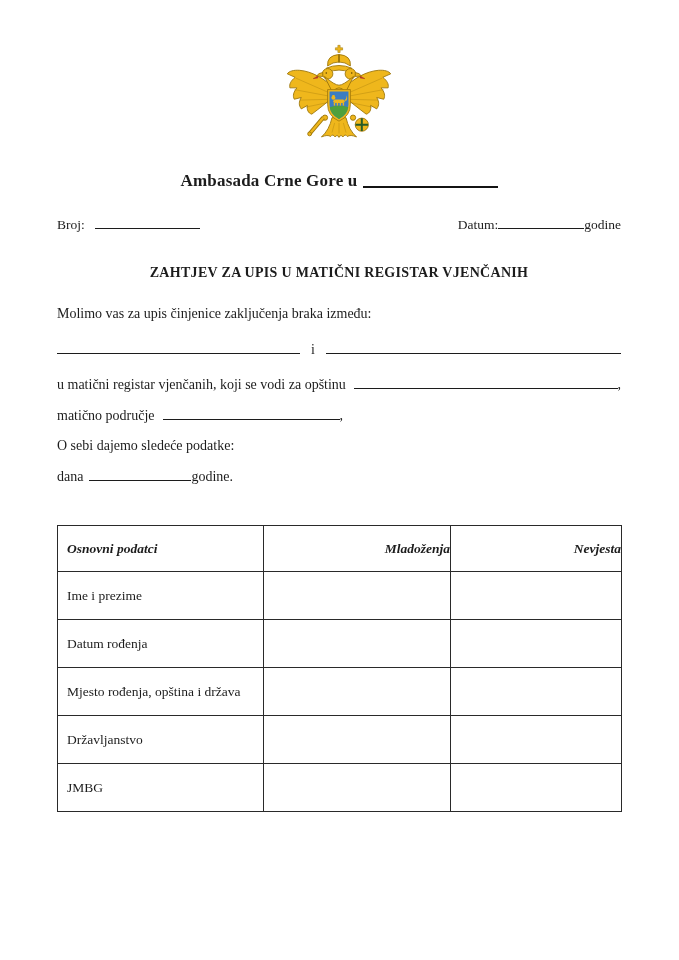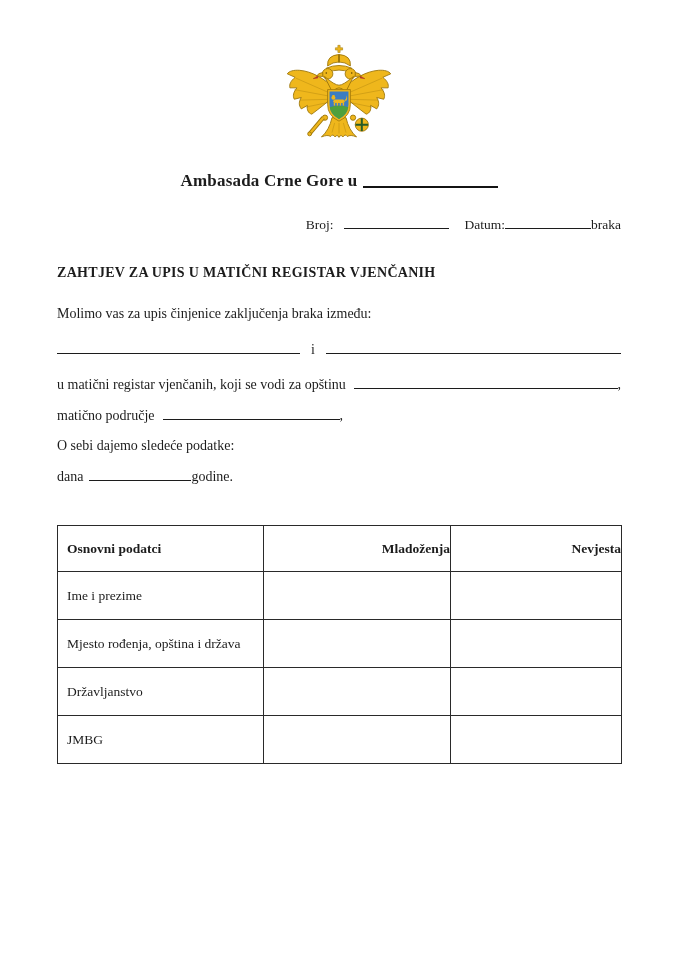--- a/index.html
+++ b/index.html
@@ -17,29 +17,29 @@
   .title-line{
     text-align:center;margin-top:12px;
     font-size:17px;font-weight:bold;letter-spacing:.2px;
   }
   .title-blank{
     display:inline-block;width:135px;
     border-bottom:2.2px solid #141414;
     height:.85em;margin-left:5px;transform:translateY(2px);
   }
   .meta-row{
-    display:flex;justify-content:flex-end;align-items:baseline;
+    display:flex;justify-content:space-between;align-items:baseline;
     margin-top:24px;font-size:13.5px;gap:16px;
   }
   .meta-left,.meta-right{display:flex;align-items:baseline;}
   .blank{border-bottom:1.4px solid #1c1c1c;height:.95em;display:inline-block;}
   .broj-blank{width:105px;margin-left:10px;}
   .datum-blank{width:86px;}
   .heading{
-    margin-top:32px;text-align:left;
+    margin-top:32px;text-align:center;
     font-size:14px;font-weight:bold;letter-spacing:.3px;
   }
   .paras{margin-top:24px;font-size:14px;}
   .fline{
     display:flex;align-items:baseline;
     margin-bottom:13px;line-height:17px;min-height:17px;
   }
   .fline.gap-lg{margin-bottom:17px;}
   .flex-blank{flex:1;}
   .blank-pair-a{width:243px;}
@@ -51,21 +51,21 @@
   .form-table{
     margin-top:40px;
     border-collapse:collapse;table-layout:fixed;
     width:564px;font-size:13.5px;
   }
   .form-table td{
     border:1.5px solid #2a2a2a;
     padding:0 0 0 9px;vertical-align:middle;
     height:47px;white-space:pre;overflow:hidden;
   }
-  .form-table tr.hdr td{height:45px;font-weight:bold;}
+  .form-table tr.hdr td{height:45px;font-weight:bold;font-style:italic;}
   .form-table tr.hdr td.c2,.form-table tr.hdr td.c3{text-align:right;padding-left:0;}
   .feather{fill:none;stroke:#9C7509;stroke-width:.7;opacity:.55;}
 </style>
 </head>
 <body>
 
 <div class="page">
   <div class="content">
 
     <div class="crest-wrap">
@@ -135,21 +135,21 @@
     </div>
 
     <div class="meta-row">
       <div class="meta-left">
         <span>Broj:</span>
         <span class="blank broj-blank"></span>
       </div>
       <div class="meta-right">
         <span>Datum:</span>
         <span class="blank datum-blank"></span>
-        <span>braka</span>
+        <span>godine</span>
       </div>
     </div>
 
     <div class="heading">ZAHTJEV ZA UPIS U MATIČNI REGISTAR VJENČANIH</div>
 
     <div class="paras">
       <div class="fline gap-lg">
         <span>Molimo vas za upis činjenice zaključenja braka između:</span>
       </div>
       <div class="fline gap-lg">
@@ -188,20 +188,25 @@
           <td class="c1">Osnovni podatci</td>
           <td class="c2">Mladoženja</td>
           <td class="c3">Nevjesta</td>
         </tr>
         <tr>
           <td class="c1">Ime i prezime</td>
           <td class="c2"></td>
           <td class="c3"></td>
         </tr>
         <tr>
+          <td class="c1">Datum rođenja</td>
+          <td class="c2"></td>
+          <td class="c3"></td>
+        </tr>
+        <tr>
           <td class="c1">Mjesto rođenja, opština i država</td>
           <td class="c2"></td>
           <td class="c3"></td>
         </tr>
         <tr>
           <td class="c1">Državljanstvo</td>
           <td class="c2"></td>
           <td class="c3"></td>
         </tr>
         <tr>

